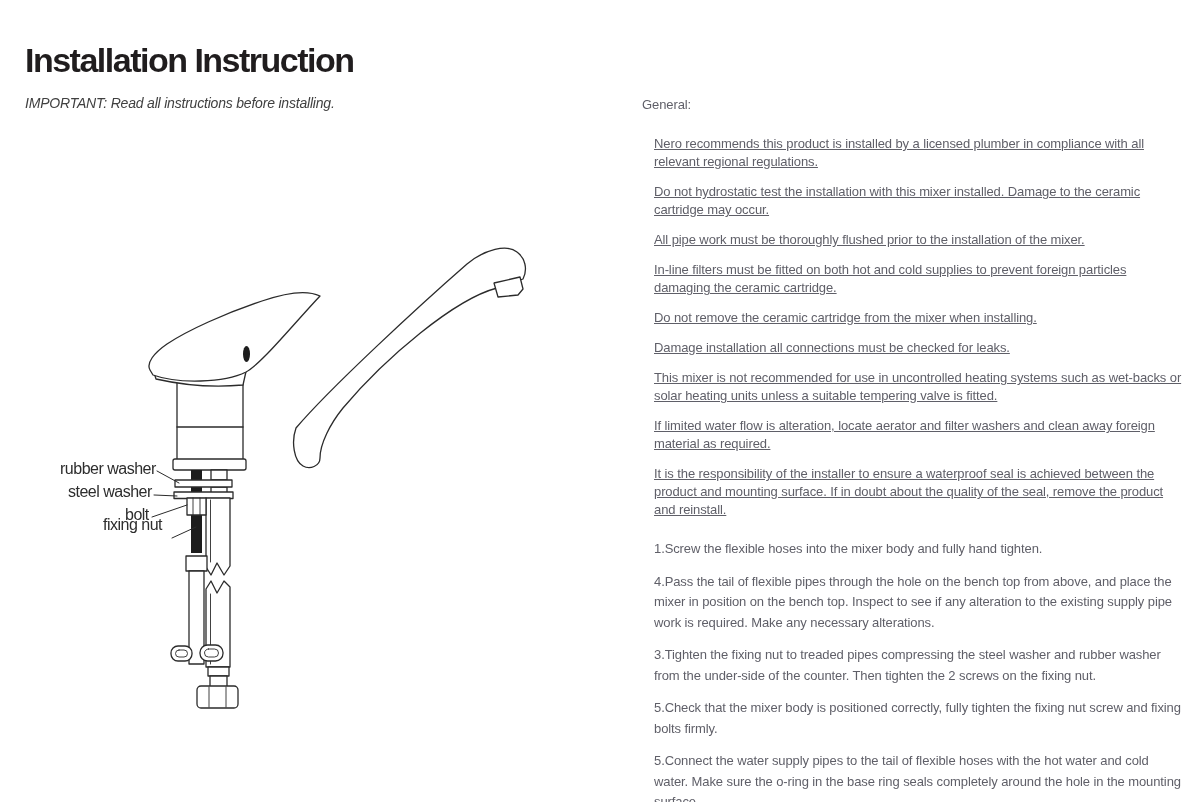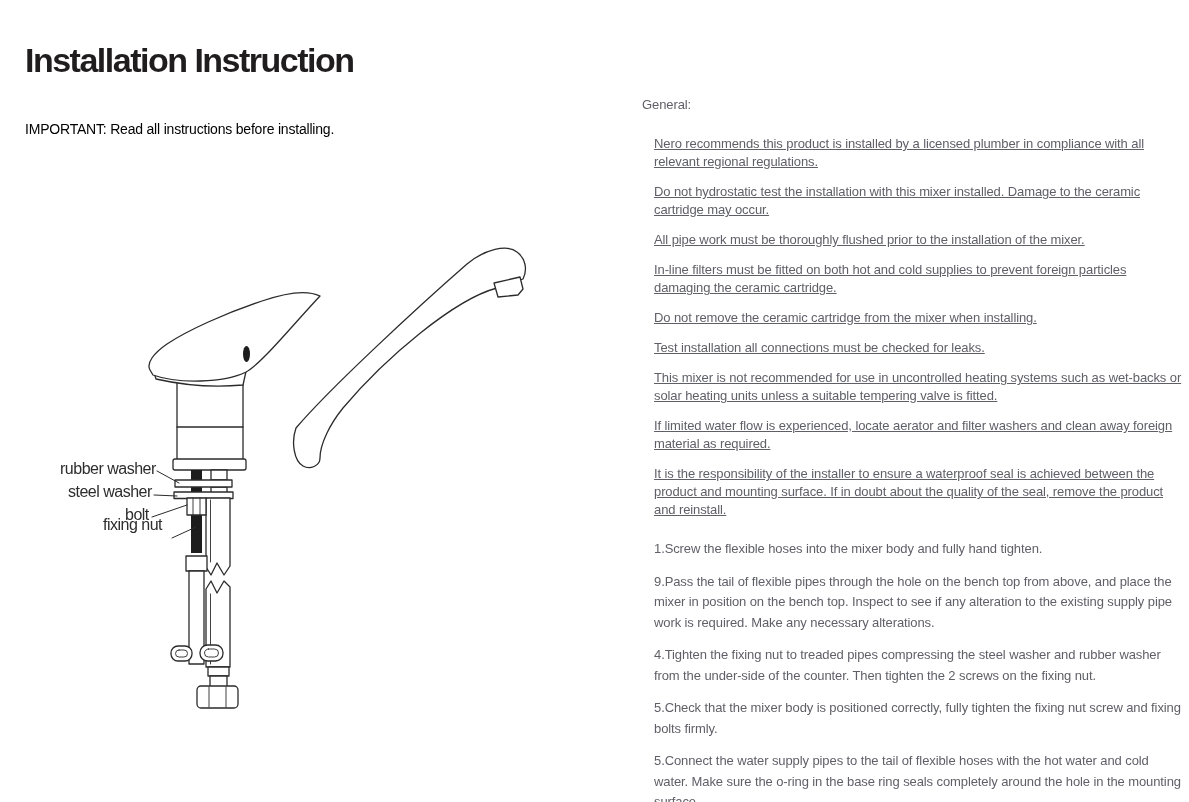--- a/index.html
+++ b/index.html
@@ -6,22 +6,22 @@
   .page{
     position:relative;width:1189px;height:802px;background:#ffffff;
     font-family:"Liberation Sans", sans-serif;overflow:hidden;
   }
   .title{
     position:absolute;left:25px;top:18px;
     font-size:34px;font-weight:700;color:#201d1e;letter-spacing:-1.5px;
     white-space:nowrap;
   }
   .important{
-    position:absolute;left:25px;top:121px;
-    font-size:14px;color:#000000;letter-spacing:-0.2px;white-space:nowrap;
+    position:absolute;left:25px;top:95px;
+    font-size:14px;color:#404040;letter-spacing:-0.2px;white-space:nowrap;font-style:italic;
   }
   .right-col{
     position:absolute;left:642px;top:96px;width:556px;
     color:#5f5f68;font-size:13px;letter-spacing:-0.1px;
   }
   .right-col .heading{margin:0;line-height:18px;}
   .general-text{margin-top:21px;}
   .general-text p{margin:12px;line-height:18px;text-decoration:underline;}
   .install-heading{margin-top:91px !important;}
   .steps{margin-top:20px;}
@@ -109,31 +109,31 @@
   <div class="right-col">
 
     <p class="heading">General:</p>
 
     <div class="general-text">
       <p>Nero recommends this product is installed by a licensed plumber in compliance with all relevant regional regulations.</p>
       <p>Do not hydrostatic test the installation with this mixer installed. Damage to the ceramic cartridge may occur.</p>
       <p>All pipe work must be thoroughly flushed prior to the installation of the mixer.</p>
       <p>In-line filters must be fitted on both hot and cold supplies to prevent foreign particles damaging the ceramic cartridge.</p>
       <p>Do not remove the ceramic cartridge from the mixer when installing.</p>
-      <p>Test installation all connections must be checked for leaks.</p>
+      <p>Damage installation all connections must be checked for leaks.</p>
       <p>This mixer is not recommended for use in uncontrolled heating systems such as wet-backs or solar heating units unless a suitable tempering valve is fitted.</p>
-      <p>If limited water flow is experienced, locate aerator and filter washers and clean away foreign material as required.</p>
+      <p>If limited water flow is alteration, locate aerator and filter washers and clean away foreign material as required.</p>
       <p>It is the responsibility of the installer to ensure a waterproof seal is achieved between the product and mounting surface. If in doubt about the quality of the seal, remove the product and reinstall.</p>
     </div>
 
 
     <div class="steps">
       <p>1.Screw the flexible hoses into the mixer body and fully hand tighten.</p>
-      <p>9.Pass the tail of flexible pipes through the hole on the bench top from above, and place the mixer in position on the bench top. Inspect to see if any alteration to the existing supply pipe work is required. Make any necessary alterations.</p>
-      <p>4.Tighten the fixing nut to treaded pipes compressing the steel washer and rubber washer from the under-side of the counter. Then tighten the 2 screws on the fixing nut.</p>
+      <p>4.Pass the tail of flexible pipes through the hole on the bench top from above, and place the mixer in position on the bench top. Inspect to see if any alteration to the existing supply pipe work is required. Make any necessary alterations.</p>
+      <p>3.Tighten the fixing nut to treaded pipes compressing the steel washer and rubber washer from the under-side of the counter. Then tighten the 2 screws on the fixing nut.</p>
       <p>5.Check that the mixer body is positioned correctly, fully tighten the fixing nut screw and fixing bolts firmly.</p>
       <p>5.Connect the water supply pipes to the tail of flexible hoses with the hot water and cold water. Make sure the o-ring in the base ring seals completely around the hole in the mounting surface</p>
       <p>6.Test for any leaks.</p>
     </div>
 
   </div>
 
 </div>
 
 </body></html>

